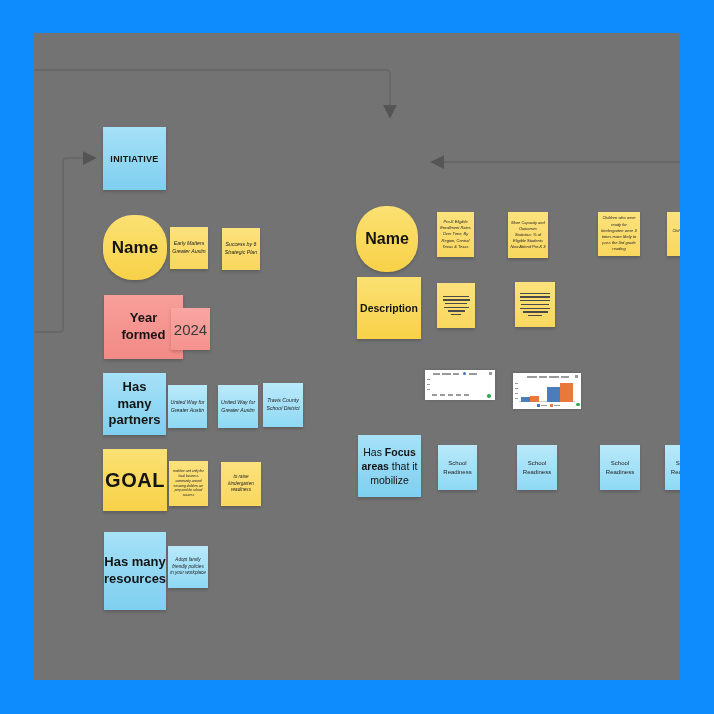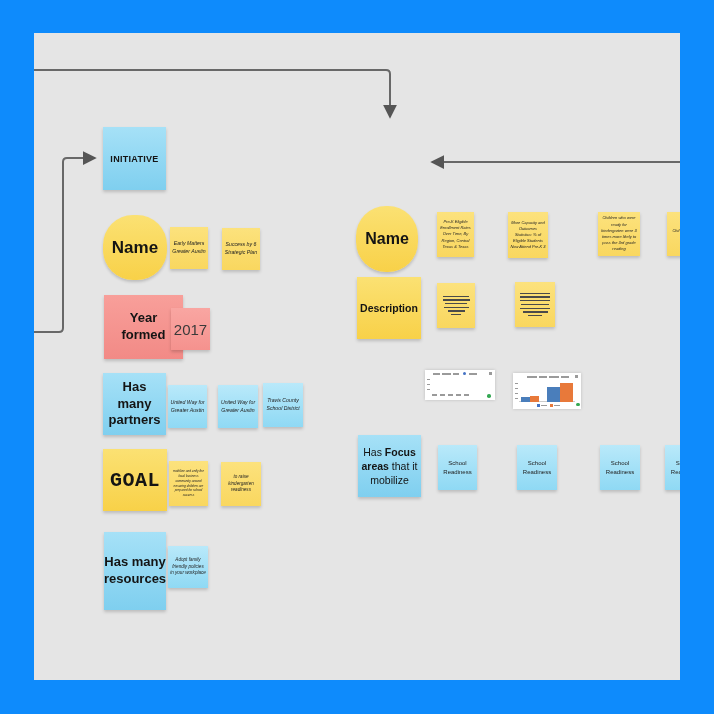--- a/index.html
+++ b/index.html
@@ -1,28 +1,28 @@
 <!DOCTYPE html>
 <html><head>
 <meta charset="utf-8">
 <style>
   html,body{margin:0;padding:0;}
   body{width:714px;height:714px;position:relative;background:#0e8bfc;font-family:"Liberation Sans",sans-serif;overflow:hidden;}
-  #board{position:absolute;left:34px;top:33px;width:646px;height:647px;background:#e5e5e5;overflow:hidden;}
+  #board{position:absolute;left:34px;top:33px;width:646px;height:647px;background:#737373;overflow:hidden;}
   #connectors{position:absolute;left:0;top:0;width:646px;height:647px;}
   .sticky{position:absolute;box-sizing:border-box;display:flex;align-items:center;justify-content:center;text-align:center;box-shadow:0 2px 3px rgba(0,0,0,0.18);color:#141414;}
   .yellow{background:linear-gradient(180deg,#fbe173 0%,#f8d148 100%);}
   .yellow-sm{background:linear-gradient(180deg,#fce27d 0%,#f9d75f 100%);}
   .blue{background:linear-gradient(180deg,#a6e1f7 0%,#7fcfef 100%);}
   .blue-sm{background:linear-gradient(180deg,#b9e9fa 0%,#8fd9f4 100%);}
   .red{background:linear-gradient(180deg,#f89f9a 0%,#f28a86 100%);}
   .pink{background:linear-gradient(180deg,#f9a6a2 0%,#f5928e 100%);}
   .hdr{font-size:9px;font-weight:bold;letter-spacing:.3px;}
   .lbl-xl{font-size:17px;font-weight:bold;border-radius:30px;}
-  .lbl-goal{font-size:20px;font-weight:bold;letter-spacing:.5px;font-family:Liberation Mono, monospace;}
+  .lbl-goal{font-size:20px;font-weight:bold;letter-spacing:.5px;}
   .lbl-md{font-size:13px;font-weight:bold;line-height:1.3;padding:2px;}
   .lbl-sm{font-size:10.5px;font-weight:bold;}
   .lbl-focus{font-size:10.5px;line-height:1.35;padding:3px;}
   .hand{font-style:italic;font-size:5.2px;line-height:1.5;padding:2px;color:#222;}
   .hand-4{font-style:italic;font-size:4px;line-height:1.55;padding:2px;color:#222;}
   .hand-3{font-style:italic;font-size:3.2px;line-height:1.55;padding:2px;color:#222;}
   .print-sm{font-size:6px;line-height:1.5;color:#222;}
   .year-val{font-size:15px;color:#3a3a3a;}
   .textlines{display:flex;flex-direction:column;align-items:center;gap:2.4px;width:100%;}
   .tl{height:1.3px;background:#4a4a4a;}
@@ -48,21 +48,21 @@
     <path d="M 646 129 H 398" fill="none" stroke="#686868" stroke-width="2" marker-end="url(#arr)"></path>
   </svg>
 
   <div class="sticky blue hdr" style="left:69px;top:94px;width:63px;height:63px;">INITIATIVE</div>
 
   <div class="sticky yellow lbl-xl" style="left:69px;top:182px;width:64px;height:65px;">Name</div>
   <div class="sticky yellow-sm hand" style="left:136px;top:194px;width:38px;height:42px;">Early Matters Greater Austin</div>
   <div class="sticky yellow-sm hand" style="left:188px;top:195px;width:38px;height:42px;">Success by 6 Strategic Plan</div>
 
   <div class="sticky red lbl-md" style="left:70px;top:262px;width:79px;height:64px;font-size:13px;">Year formed</div>
-  <div class="sticky pink year-val" style="left:137px;top:275px;width:39px;height:42px;">2017</div>
+  <div class="sticky pink year-val" style="left:137px;top:275px;width:39px;height:42px;">2024</div>
 
   <div class="sticky blue lbl-md" style="left:69px;top:340px;width:63px;height:62px;">Has many partners</div>
   <div class="sticky blue-sm hand" style="left:134px;top:352px;width:39px;height:43px;">United Way for Greater Austin</div>
   <div class="sticky blue-sm hand" style="left:184px;top:352px;width:40px;height:43px;">United Way for Greater Austin</div>
   <div class="sticky blue-sm hand" style="left:229px;top:350px;width:40px;height:44px;">Travis County School District</div>
 
   <div class="sticky yellow lbl-goal" style="left:69px;top:416px;width:64px;height:62px;">GOAL</div>
   <div class="sticky yellow-sm hand-3" style="left:135px;top:428px;width:39px;height:45px;">mobilize and unify the local business community around ensuring children are prepared for school success</div>
   <div class="sticky yellow-sm hand" style="left:187px;top:429px;width:40px;height:44px;font-size:4.6px;">to raise kindergarten readiness</div>
 

